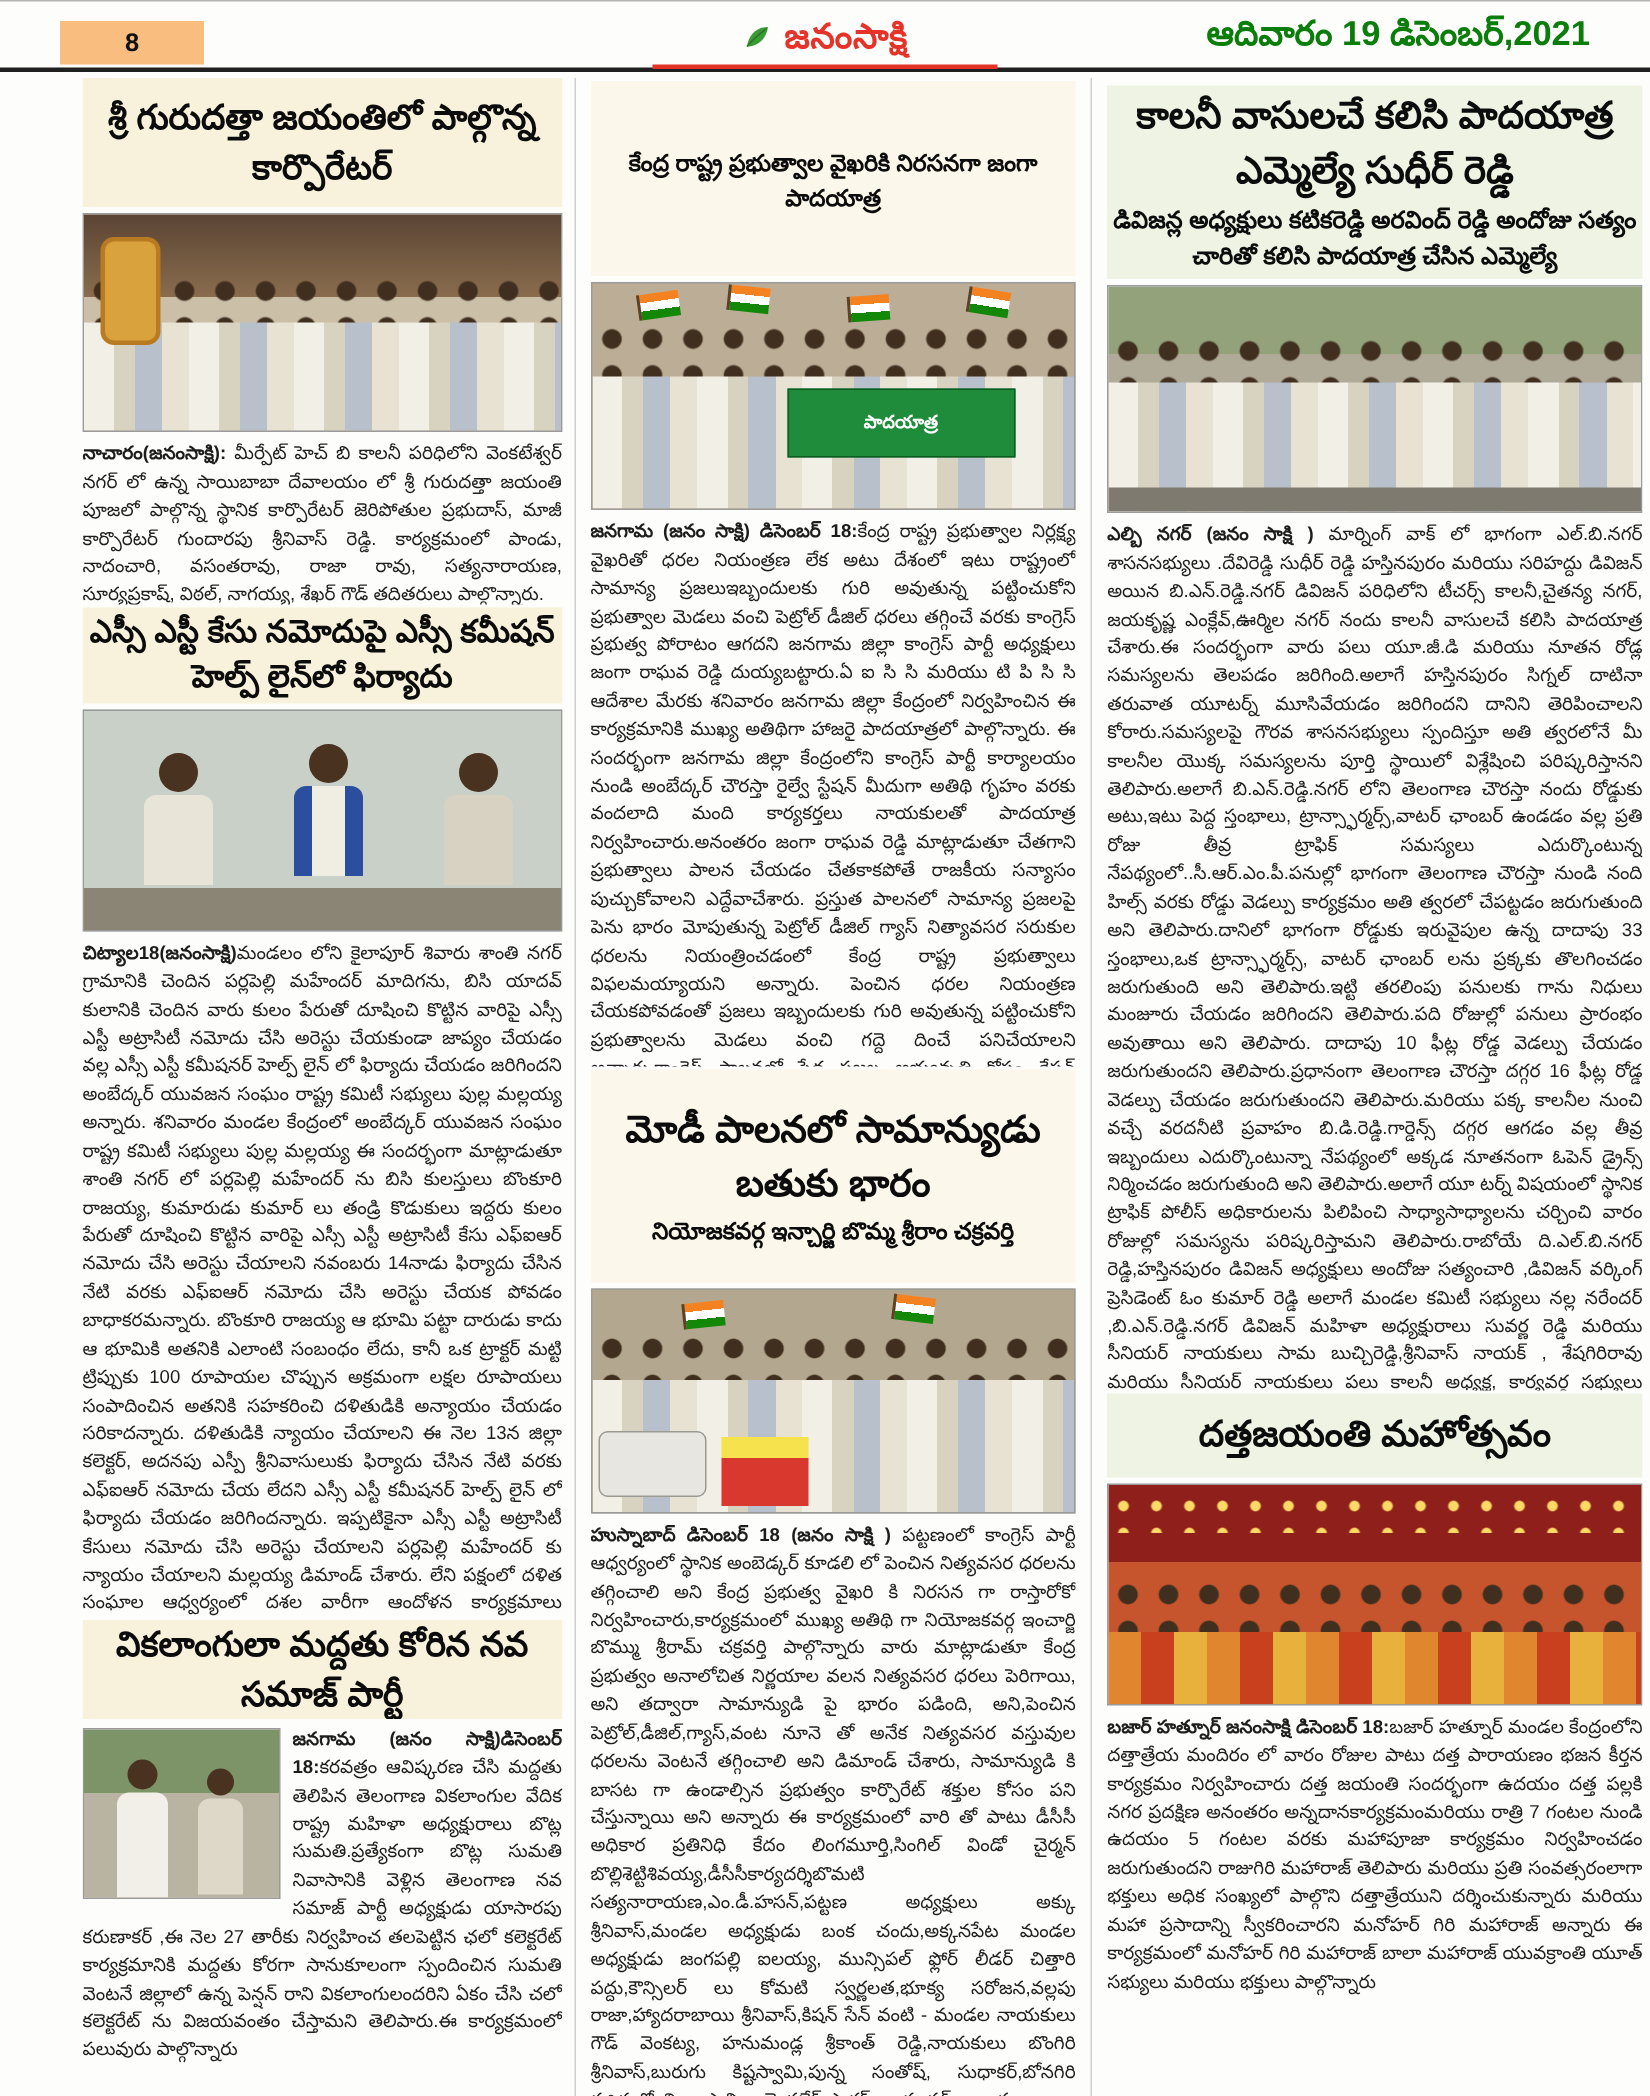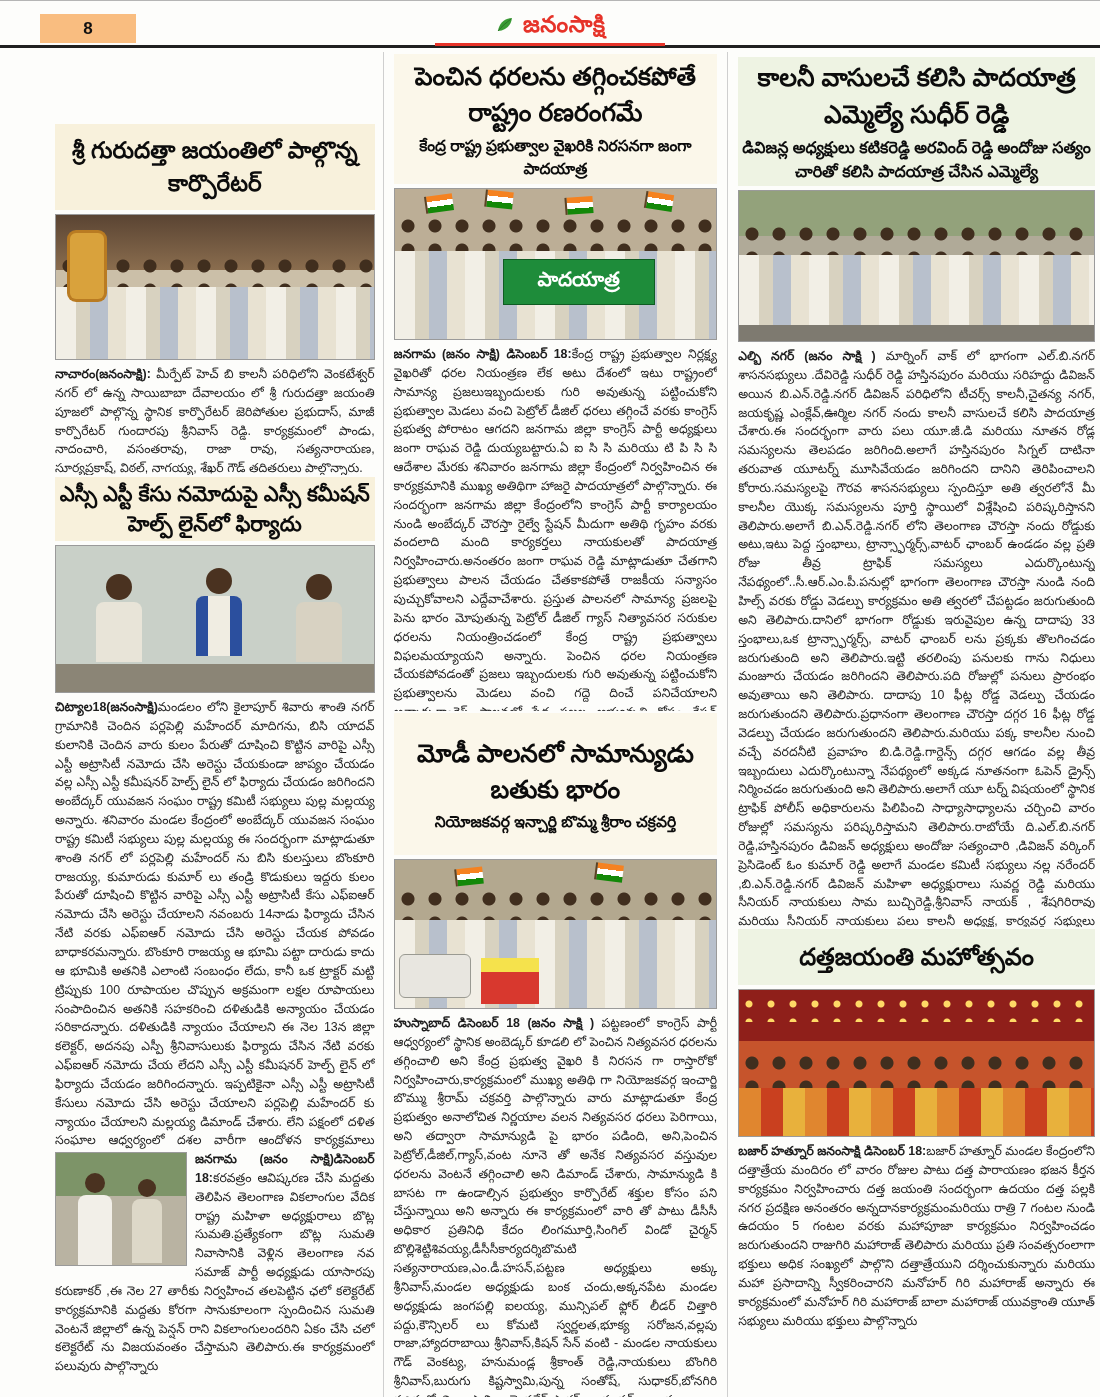--- a/index.html
+++ b/index.html
@@ -53,20 +53,21 @@
     <div class="masthead">
       <span class="leaf">
         <svg width="20" height="20" viewBox="0 0 20 20">
             <path d="M3 16 C4 8, 10 3, 17 3 C16 11, 10 16, 3 16 Z" fill="#3a9b35"></path>
             <path d="M3 16 C7 11, 11 8, 16 4" stroke="#2a7426" stroke-width="1" fill="none"></path>
           </svg>
       </span>
       <span class="mtxt">జనంసాక్షి</span>
       <span class="mline"></span>
     </div>
+    <div class="edate">ఆదివారం 19 డిసెంబర్,2021</div>
   </div>
 
   <div class="cols">
 
     <div class="col c1">
 
       <div class="hblock" style="height:86px">
         <div class="hl">శ్రీ గురుదత్తా జయంతిలో పాల్గొన్న కార్పొరేటర్</div>
       </div>
 
@@ -98,51 +99,53 @@
             <div class="ph"></div>
             <div class="pb" style="background:#d8d2c2"></div>
           </div>
         <div class="band" style="bottom:0;height:28px;background:#8b8576"></div>
       </div>
 
       <div class="body" style="height:452px">
         <span class="dl">చిట్యాల18(జనంసాక్షి)</span><span>మండలం లోని కైలాపూర్ శివారు శాంతి నగర్ గ్రామానికి చెందిన పర్లపెల్లి మహేందర్ మాదిగను, బిసి యాదవ్ కులానికి చెందిన వారు కులం పేరుతో దూషించి కొట్టిన వారిపై ఎస్సీ ఎస్టీ అట్రాసిటీ నమోదు చేసి అరెస్టు చేయకుండా జాప్యం చేయడం వల్ల ఎస్సీ ఎస్టీ కమీషనర్ హెల్ప్ లైన్ లో ఫిర్యాదు చేయడం జరిగిందని అంబేద్కర్ యువజన సంఘం రాష్ట్ర కమిటీ సభ్యులు పుల్ల మల్లయ్య అన్నారు. శనివారం మండల కేంద్రంలో అంబేద్కర్ యువజన సంఘం రాష్ట్ర కమిటీ సభ్యులు పుల్ల మల్లయ్య ఈ సందర్భంగా మాట్లాడుతూ శాంతి నగర్ లో పర్లపెల్లి మహేందర్ ను బిసి కులస్తులు బొంకూరి రాజయ్య, కుమారుడు కుమార్ లు తండ్రి కొడుకులు ఇద్దరు కులం పేరుతో దూషించి కొట్టిన వారిపై ఎస్సీ ఎస్టీ అట్రాసిటీ కేసు ఎఫ్ఐఆర్ నమోదు చేసి అరెస్టు చేయాలని నవంబరు 14నాడు ఫిర్యాదు చేసిన నేటి వరకు ఎఫ్ఐఆర్ నమోదు చేసి అరెస్టు చేయక పోవడం బాధాకరమన్నారు. బొంకూరి రాజయ్య ఆ భూమి పట్టా దారుడు కాదు ఆ భూమికి అతనికి ఎలాంటి సంబంధం లేదు, కానీ ఒక ట్రాక్టర్ మట్టి ట్రిప్పుకు 100 రూపాయల చొప్పున అక్రమంగా లక్షల రూపాయలు సంపాదించిన అతనికి సహకరించి దళితుడికి అన్యాయం చేయడం సరికాదన్నారు. దళితుడికి న్యాయం చేయాలని ఈ నెల 13న జిల్లా కలెక్టర్, అదనపు ఎస్పీ శ్రీనివాసులుకు ఫిర్యాదు చేసిన నేటి వరకు ఎఫ్ఐఆర్ నమోదు చేయ లేదని ఎస్సీ ఎస్టీ కమీషనర్ హెల్ప్ లైన్ లో ఫిర్యాదు చేయడం జరిగిందన్నారు. ఇప్పటికైనా ఎస్సీ ఎస్టీ అట్రాసిటీ కేసులు నమోదు చేసి అరెస్టు చేయాలని పర్లపెల్లి మహేందర్ కు న్యాయం చేయాలని మల్లయ్య డిమాండ్ చేశారు. లేని పక్షంలో దళిత సంఘాల ఆధ్వర్యంలో దశల వారీగా ఆందోళన కార్యక్రమాలు చేపడతామని సంబంధించిన అధికారులకు తెలిపారు. ఈ కార్యక్రమంలో అంబేద్కర్ యువజన సంఘం జిల్లా ప్రచార కార్యదర్శి గుర్రపు రాజేందర్, నాయకులు సరిగొమ్ముల రాజేందర్, ఏకు కిషన్, పర్లపెల్లి మహేందర్ తదితరులు పాల్గొన్నారు.</span>
       </div>
 
+      <div class="hblock" style="height:66px">
+        <div class="hl">వికలాంగులా మద్దతు కోరిన నవ సమాజ్ పార్టీ</div>
+      </div>
 
       <div class="body" style="height:248px">
         <div class="photo" style="float:left;width:130px;height:112px;margin:2px 8px 4px 0;background:linear-gradient(180deg,#7d9468 0 38%,#b9b3a2 38%)">
           <div class="person" style="left:22px;top:20px">
               <div class="ph" style="width:20px;height:20px"></div>
               <div class="pb" style="width:34px;height:70px;background:#f2efe8"></div>
             </div>
           <div class="person" style="left:76px;top:26px">
               <div class="ph" style="width:18px;height:18px"></div>
               <div class="pb" style="width:30px;height:64px;background:#ddd8c8"></div>
             </div>
         </div>
         <span class="dl">జనగామ (జనం సాక్షి)డిసెంబర్ 18:</span><span>కరవత్రం ఆవిష్కరణ చేసి మద్దతు తెలిపిన తెలంగాణ వికలాంగుల వేదిక రాష్ట్ర మహిళా అధ్యక్షురాలు బొట్ల సుమతి.ప్రత్యేకంగా బొట్ల సుమతి నివాసానికి వెళ్లిన తెలంగాణ నవ సమాజ్ పార్టీ అధ్యక్షుడు యాసారపు కరుణాకర్ ,ఈ నెల 27 తారీకు నిర్వహించ తలపెట్టిన ఛలో కలెక్టరేట్ కార్యక్రమానికి మద్దతు కోరగా సానుకూలంగా స్పందించిన సుమతి వెంటనే జిల్లాలో ఉన్న పెన్షన్ రాని వికలాంగులందరిని ఏకం చేసి చలో కలెక్టరేట్ ను విజయవంతం చేస్తామని తెలిపారు.ఈ కార్యక్రమంలో పలువురు పాల్గొన్నారు</span>
       </div>
     </div>
 
     <div class="col c2">
 
       <div class="hblock" style="height:130px">
-        <div class="hl" style="font-size:25px">పెంచిన ధరలను తగ్గించకపోతే రాష్ట్రం రణరంగమే</div>
         <div class="sh">కేంద్ర రాష్ట్ర ప్రభుత్వాల వైఖరికి నిరసనగా జంగా పాదయాత్ర</div>
       </div>
 
       <div class="photo" style="height:150px;background:#bcae96">
         <div class="band heads" style="top:28px;height:40px"></div>
         <div class="band torsos" style="top:62px;height:88px"></div>
         <div class="flag" style="left:30px;top:6px;transform:rotate(-8deg)"></div>
         <div class="flag" style="left:90px;top:2px;transform:rotate(6deg)"></div>
         <div class="flag" style="left:170px;top:8px;transform:rotate(-4deg)"></div>
         <div class="flag" style="left:250px;top:4px;transform:rotate(9deg)"></div>
-        <div class="banner" style="left:108px;top:70px;width:150px;height:44px;font-size:20px">
+        <div class="banner" style="left:130px;top:70px;width:150px;height:44px;font-size:12px">
           <span>పాదయాత్ర</span>
         </div>
       </div>
 
       <div class="body" style="height:366px">
         <span class="dl">జనగామ (జనం సాక్షి) డిసెంబర్ 18:</span><span>కేంద్ర రాష్ట్ర ప్రభుత్వాల నిర్లక్ష్య వైఖరితో ధరల నియంత్రణ లేక అటు దేశంలో ఇటు రాష్ట్రంలో సామాన్య ప్రజలుఇబ్బందులకు గురి అవుతున్న పట్టించుకోని ప్రభుత్వాల మెడలు వంచి పెట్రోల్ డీజిల్ ధరలు తగ్గించే వరకు కాంగ్రెస్ ప్రభుత్వ పోరాటం ఆగదని జనగామ జిల్లా కాంగ్రెస్ పార్టీ అధ్యక్షులు జంగా రాఘవ రెడ్డి దుయ్యబట్టారు.ఏ ఐ సి సి మరియు టి పి సి సి ఆదేశాల మేరకు శనివారం జనగామ జిల్లా కేంద్రంలో నిర్వహించిన ఈ కార్యక్రమానికి ముఖ్య అతిథిగా హాజరై పాదయాత్రలో పాల్గొన్నారు. ఈ సందర్భంగా జనగామ జిల్లా కేంద్రంలోని కాంగ్రెస్ పార్టీ కార్యాలయం నుండి అంబేద్కర్ చౌరస్తా రైల్వే స్టేషన్ మీదుగా అతిథి గృహం వరకు వందలాది మంది కార్యకర్తలు నాయకులతో పాదయాత్ర నిర్వహించారు.అనంతరం జంగా రాఘవ రెడ్డి మాట్లాడుతూ చేతగాని ప్రభుత్వాలు పాలన చేయడం చేతకాకపోతే రాజకీయ సన్యాసం పుచ్చుకోవాలని ఎద్దేవాచేశారు. ప్రస్తుత పాలనలో సామాన్య ప్రజలపై పెను భారం మోపుతున్న పెట్రోల్ డీజిల్ గ్యాస్ నిత్యావసర సరుకుల ధరలను నియంత్రించడంలో కేంద్ర రాష్ట్ర ప్రభుత్వాలు విఫలమయ్యాయని అన్నారు. పెంచిన ధరల నియంత్రణ చేయకపోవడంతో ప్రజలు ఇబ్బందులకు గురి అవుతున్న పట్టించుకోని ప్రభుత్వాలను మెడలు వంచి గద్దె దించే పనిచేయాలని అన్నారు.కాంగ్రెస్ పాలనలో పేద ప్రజల అభ్యున్నతి కోసం రేషన్ సరుకుల ద్వారా 9 సరుకులను అందించి అందరికీ అందుబాటు ధరలు ఉండే విధంగా చేసిన ఘనత కాంగ్రెస్కే దక్కుతుందని అన్నారు.ఈ కార్యక్రమంలో ఘనంగా జిల్లా కాంగ్రెస్ పార్టీ నాయకులు కార్యకర్తలు తదితరులు పాల్గొన్నారు....</span>
       </div>
 
       <div class="hblock" style="height:142px">
         <div class="hl" style="font-size:25px">మోడీ పాలనలో సామాన్యుడు బతుకు భారం</div>

